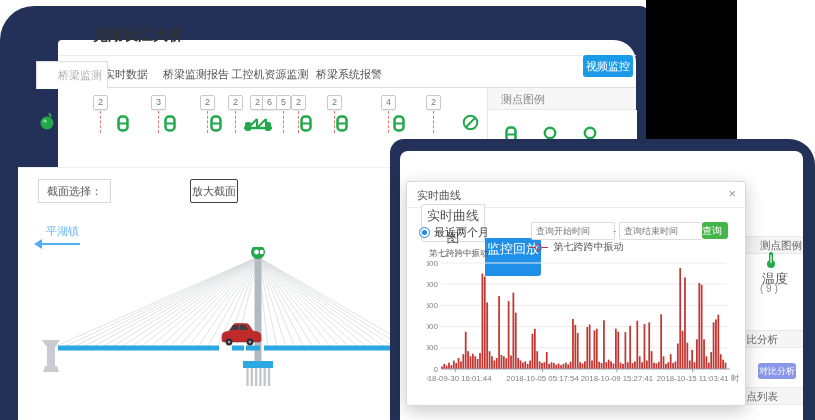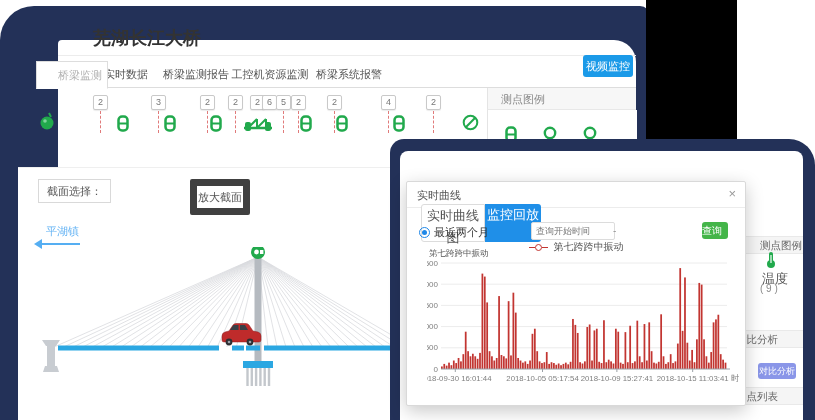--- a/index.html
+++ b/index.html
@@ -9,53 +9,53 @@
   
   .card-a{left:0;top:6px;width:650px;height:414px;background:#233158;border-radius:34px 10px 0 0;}
   .black-band{left:646px;top:0;width:91px;height:143px;background:#000;}
   .main-win{left:58px;top:40px;width:578px;height:380px;background:#fff;border-radius:4px 22px 0 0;}
   .main-ext{left:18px;top:168px;width:618px;height:252px;background:#fff;}
   .card-b{left:390px;top:139px;width:425px;height:281px;background:#233158;border-radius:14px 26px 0 0;}
   .win-b{left:400px;top:151px;width:403px;height:269px;background:#fff;border-radius:8px 8px 0 0;}
   .modal{left:406px;top:181px;width:338px;height:223px;background:#fff;border:1px solid #d9d9d9;
          box-shadow:0 5px 18px rgba(0,0,0,.22);border-radius:2px;}
   
-  .page-title{left:93px;top:26px;font-size:18px;font-weight:bold;color:#333;}
+  .page-title{left:93px;top:26px;font-size:15px;font-weight:bold;color:#333;}
   .title-line{left:58px;top:55px;width:578px;height:1px;background:#ececec;}
   .tabs-line{left:58px;top:87px;width:578px;height:1px;background:#ddd;}
   .tab{position:absolute;top:61px;height:26px;line-height:26px;text-align:center;font-size:11px;color:#555;cursor:pointer;}
   .tab.active{background:#fff;border:1px solid #ddd;border-bottom:1px solid #fff;color:#b2b2b2;z-index:3;padding-left:16px;}
   .btn-video{left:583px;top:55px;width:50px;height:22px;background:#1b9ae8;color:#fff;font-size:11px;
              line-height:22px;text-align:center;border-radius:3px;cursor:pointer;}
   .legend-head{left:487px;top:88px;width:149px;height:22px;background:#f7f7f7;border-bottom:1px solid #e8e8e8;
                border-left:1px solid #e4e4e4;font-size:11px;color:#888;line-height:22px;padding-left:13px;box-sizing:border-box;}
   .legend-body{left:487px;top:110px;width:149px;height:33px;border-left:1px solid #e4e4e4;background:#fff;}
   .sec-line{left:18px;top:167px;width:618px;height:1px;background:#efefef;}
   .ctl-label{left:38px;top:179px;height:22px;line-height:22px;border:1px solid #d9d9d9;background:#fff;
              font-size:11px;color:#555;padding:0 8px;}
   .ctl-select{left:104px;top:179px;width:70px;height:22px;line-height:22px;border:1px solid #d9d9d9;background:#fff;
               font-size:11px;color:#555;padding:0 6px;cursor:pointer;}
   .ctl-caret{position:absolute;right:5px;top:0;font-size:7px;color:#888;}
-  .btn-zoomsec{left:190px;top:179px;width:46px;height:22px;line-height:22px;text-align:center;border:7px solid #404040;
+  .btn-zoomsec{left:190px;top:179px;width:46px;height:22px;line-height:22px;text-align:center;border:1px solid #404040;
                border-radius:2px;background:#fff;font-size:11px;color:#555;cursor:pointer;}
   .bank-label{left:46px;top:224px;font-size:11px;color:#62b2f4;}
   .bank-arrow-line{left:40px;top:243px;width:40px;height:2px;background:#55aef2;}
   .bank-arrow-tip{left:34px;top:239px;width:0;height:0;border-top:5px solid transparent;border-bottom:5px solid transparent;
                   border-right:8px solid #55aef2;}
   
   .badge{position:absolute;width:13px;height:13px;background:#fff;border:1px solid #c9c9c9;border-radius:2px;
          font-size:9px;color:#777;line-height:13px;text-align:center;box-shadow:0 1px 1px rgba(0,0,0,.08);}
   .dash{position:absolute;width:0;height:22px;border-left:1px dashed #e07a7a;}
   
   .modal-head{position:absolute;left:0;top:0;right:0;height:25px;border-bottom:1px solid #ececec;}
   .modal-title{position:absolute;left:10px;top:6px;font-size:11px;color:#555;}
   .modal-close{position:absolute;right:9px;top:4px;font-size:13px;color:#999;cursor:pointer;}
   .mtab{position:absolute;top:22px;height:38px;line-height:22px;text-align:center;font-size:13px;cursor:pointer;box-sizing:border-box;}
   .mtab.plain{left:14px;width:64px;border:1px solid #dcdcdc;border-radius:3px 0 0 3px;color:#555;background:#fff;}
-  .mtab.blue{left:78px;width:56px;background:#1f8fe8;color:#fff;border-radius:0 3px 3px 0;}
+  .mtab.blue{left:78px;width:56px;background:#1f8fe8;color:#fff;border-radius:0 3px 3px 0;margin-top:34px;}
   .radio{position:absolute;left:12px;top:45px;width:9px;height:9px;border:1px solid #1f88e8;border-radius:50%;cursor:pointer;}
   .radio i{position:absolute;left:2px;top:2px;width:5px;height:5px;background:#1f88e8;border-radius:50%;}
   .radio-label{position:absolute;left:27px;top:43px;font-size:11px;color:#333;}
   .dt-input{position:absolute;top:40px;height:16px;width:74px;border:1px solid #dcdcdc;border-radius:2px;
             font-size:9px;color:#555;padding:0 4px;font-family:inherit;}
   .dt-sep{position:absolute;top:43px;font-size:10px;color:#999;}
   .btn-query{position:absolute;left:295px;top:40px;width:26px;height:17px;background:#44b549;color:#fff;font-size:10px;
              line-height:17px;border-radius:3px;cursor:pointer;}
   .mlegend{position:absolute;left:0;top:58px;width:100%;text-align:center;font-size:10px;color:#555;}
   .mlegend .mk-line{display:inline-block;width:6px;height:0;border-top:1.5px solid #c23531;vertical-align:middle;}
@@ -291,20 +291,21 @@
     <div id="modal-tabs">
         <div class="mtab plain">实时曲线图</div>
         <div class="mtab blue">监控回放</div>
       </div>
     <div class="radio">
         <i></i>
       </div>
     <span class="radio-label">最近两个月</span>
     <input class="dt-input" style="left: 124px;" readonly="" placeholder="查询开始时间">
     <span class="dt-sep" style="left:206px;">-</span>
+    <input class="dt-input" style="left: 212px;" readonly="" placeholder="查询结束时间">
     <div class="btn-query">查询</div>
     <div class="mlegend">
       <span class="mk-line"></span><span class="mk-dot"></span><span class="mk-line"></span>
       <span style="margin-left:3px;">第七跨跨中振动</span>
     </div>
     <svg id="chart" style="position:absolute;left:20px;top:65px;" width="312" height="150" viewBox="0 0 312 150">
         <text x="2" y="9" font-size="8.5" fill="#555">第七跨跨中振动</text>
         <text x="11" y="124.5" font-size="8" fill="#808080" text-anchor="end">0</text>
         <line x1="14" y1="100.8" x2="300" y2="100.8" stroke="#ececec" stroke-width="1"></line>
         <text x="11" y="103.3" font-size="8" fill="#808080" text-anchor="end">500</text>

